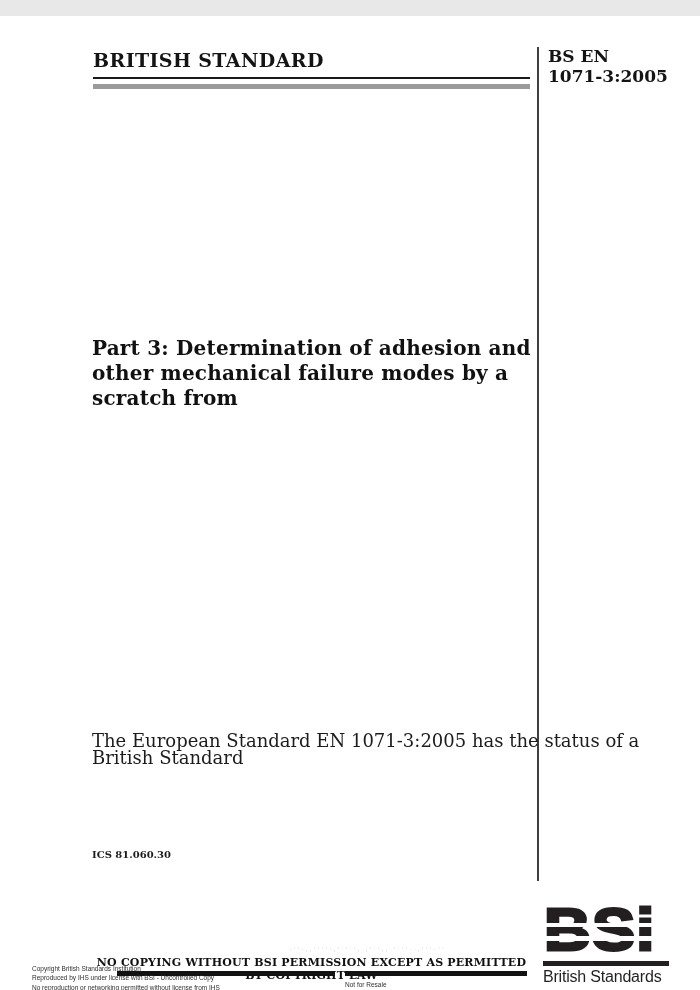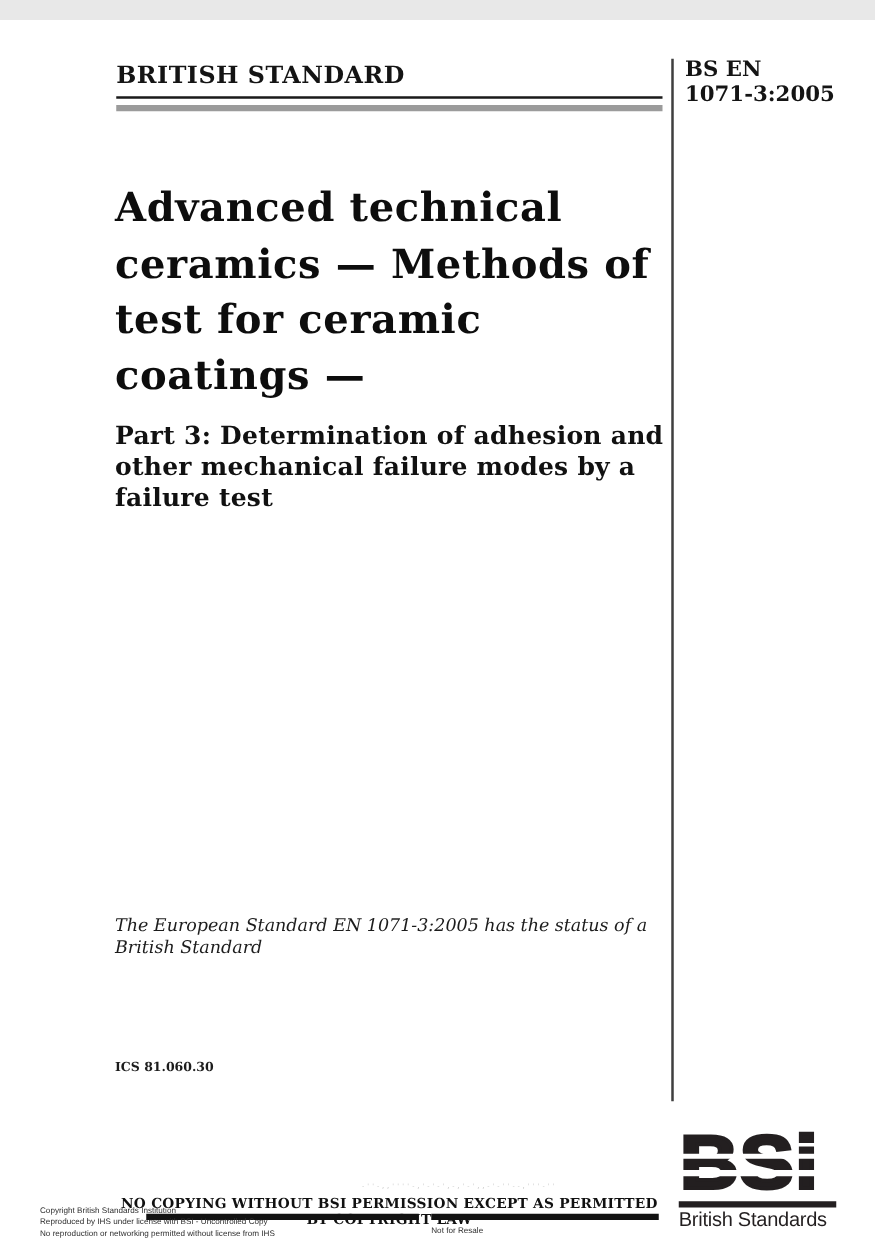--- a/index.html
+++ b/index.html
@@ -9,21 +9,21 @@
   }
   
   .masthead{position:absolute;left:93px;top:33px;font-size:19px;font-weight:bold;letter-spacing:.4px;color:#141414;}
   .rule-thin{position:absolute;left:93px;top:61px;width:437px;height:2px;background:#1a1a1a;}
   .rule-gray{position:absolute;left:93px;top:68px;width:437px;height:5px;background:#9b9b9b;}
   .v-divider{position:absolute;left:537px;top:31px;width:2px;height:834px;background:#3f3f3f;}
   .doc-number{position:absolute;left:548px;top:31px;font-size:17px;font-weight:bold;line-height:19.5px;color:#141414;}
   
   .title{position:absolute;left:92px;top:128px;font-size:32px;font-weight:bold;line-height:44.5px;letter-spacing:.5px;color:#0d0d0d;}
   .subtitle{position:absolute;left:92px;top:320px;font-size:20px;font-weight:bold;line-height:25px;letter-spacing:.2px;color:#111;}
-  .status{position:absolute;left:92px;top:717px;font-size:14px;line-height:16.5px;color:#1c1c1c;font-style:italic;}
+  .status{position:absolute;left:92px;top:717px;font-size:18px;line-height:16.5px;color:#1c1c1c;}
   .ics{position:absolute;left:92px;top:833px;font-size:10px;color:#1c1c1c;font-weight:bold;}
   
   .watermark{position:absolute;left:289px;top:930px;font-family:"DejaVu Sans Mono",monospace;font-size:5px;letter-spacing:1px;color:#cccccc;}
   .copying{position:absolute;left:93px;top:940px;width:437px;text-align:center;font-size:11px;font-weight:bold;letter-spacing:.2px;color:#111;}
   .bar{position:absolute;top:955px;height:5px;background:#121212;}
   .bar1{left:117px;width:218px;}
   .bar2{left:345px;width:182px;}
   .license{position:absolute;left:32px;top:948px;font-family:"Liberation Sans",sans-serif;font-size:6.5px;line-height:9.3px;color:#2e2e2e;}
   .resale{position:absolute;left:345px;top:965px;font-family:"Liberation Sans",sans-serif;font-size:6.5px;color:#2e2e2e;}
   
@@ -47,31 +47,25 @@
 
   <div class="masthead">BRITISH STANDARD</div>
   <div class="rule-thin"></div>
   <div class="rule-gray"></div>
   <div class="v-divider"></div>
   <div class="doc-number">
     <div>BS EN</div>
     <div>1071-3:2005</div>
   </div>
 
-  <div class="title">
-    <div>Advanced technical</div>
-    <div>ceramics — Methods of</div>
-    <div>test for ceramic</div>
-    <div>coatings —</div>
-  </div>
 
   <div class="subtitle">
     <div>Part 3: Determination of adhesion and</div>
     <div>other mechanical failure modes by a</div>
-    <div>failure test</div>
+    <div>scratch from</div>
   </div>
 
   <div class="status">
     <div>The European Standard EN 1071-3:2005 has the status of a</div>
     <div>British Standard</div>
   </div>
 
   <div class="ics">ICS 81.060.30</div>
 
   <div class="watermark">-''-,,''''-,'-'-',-,'-',,-'-''--,'''-''</div>

